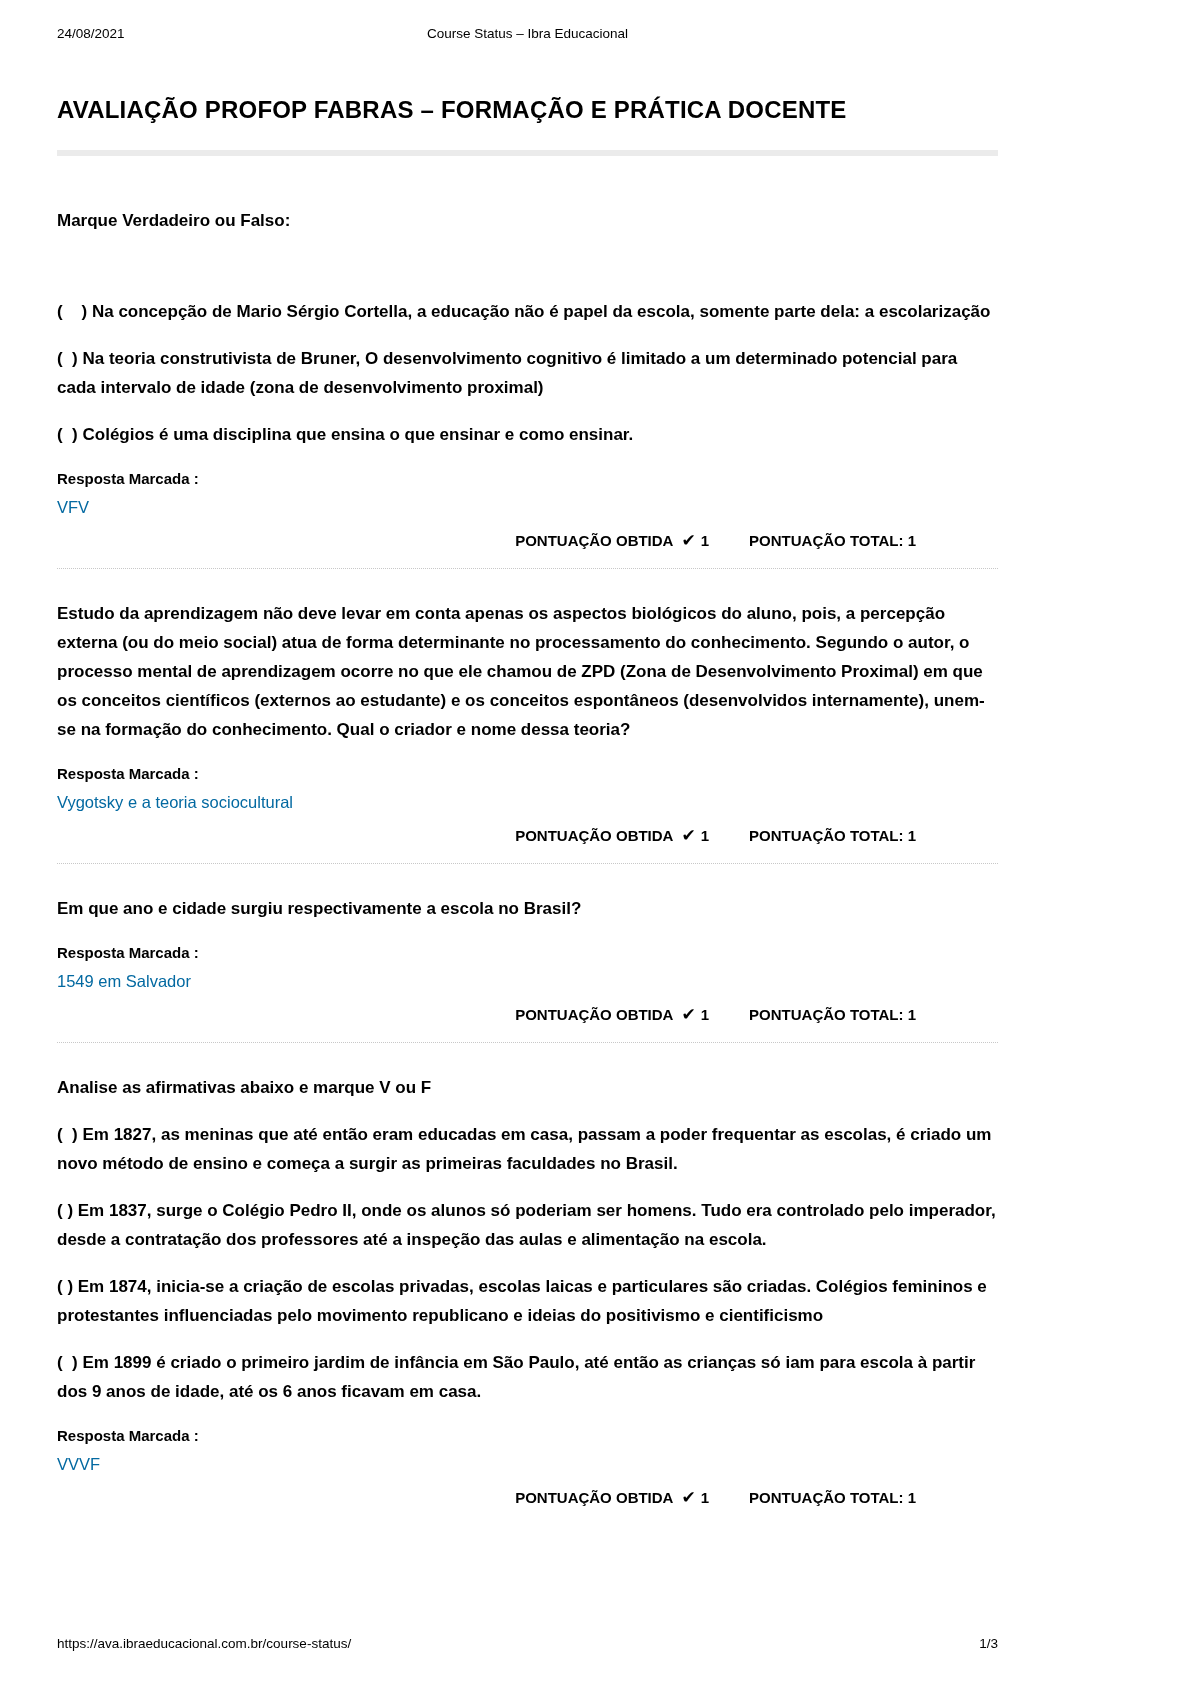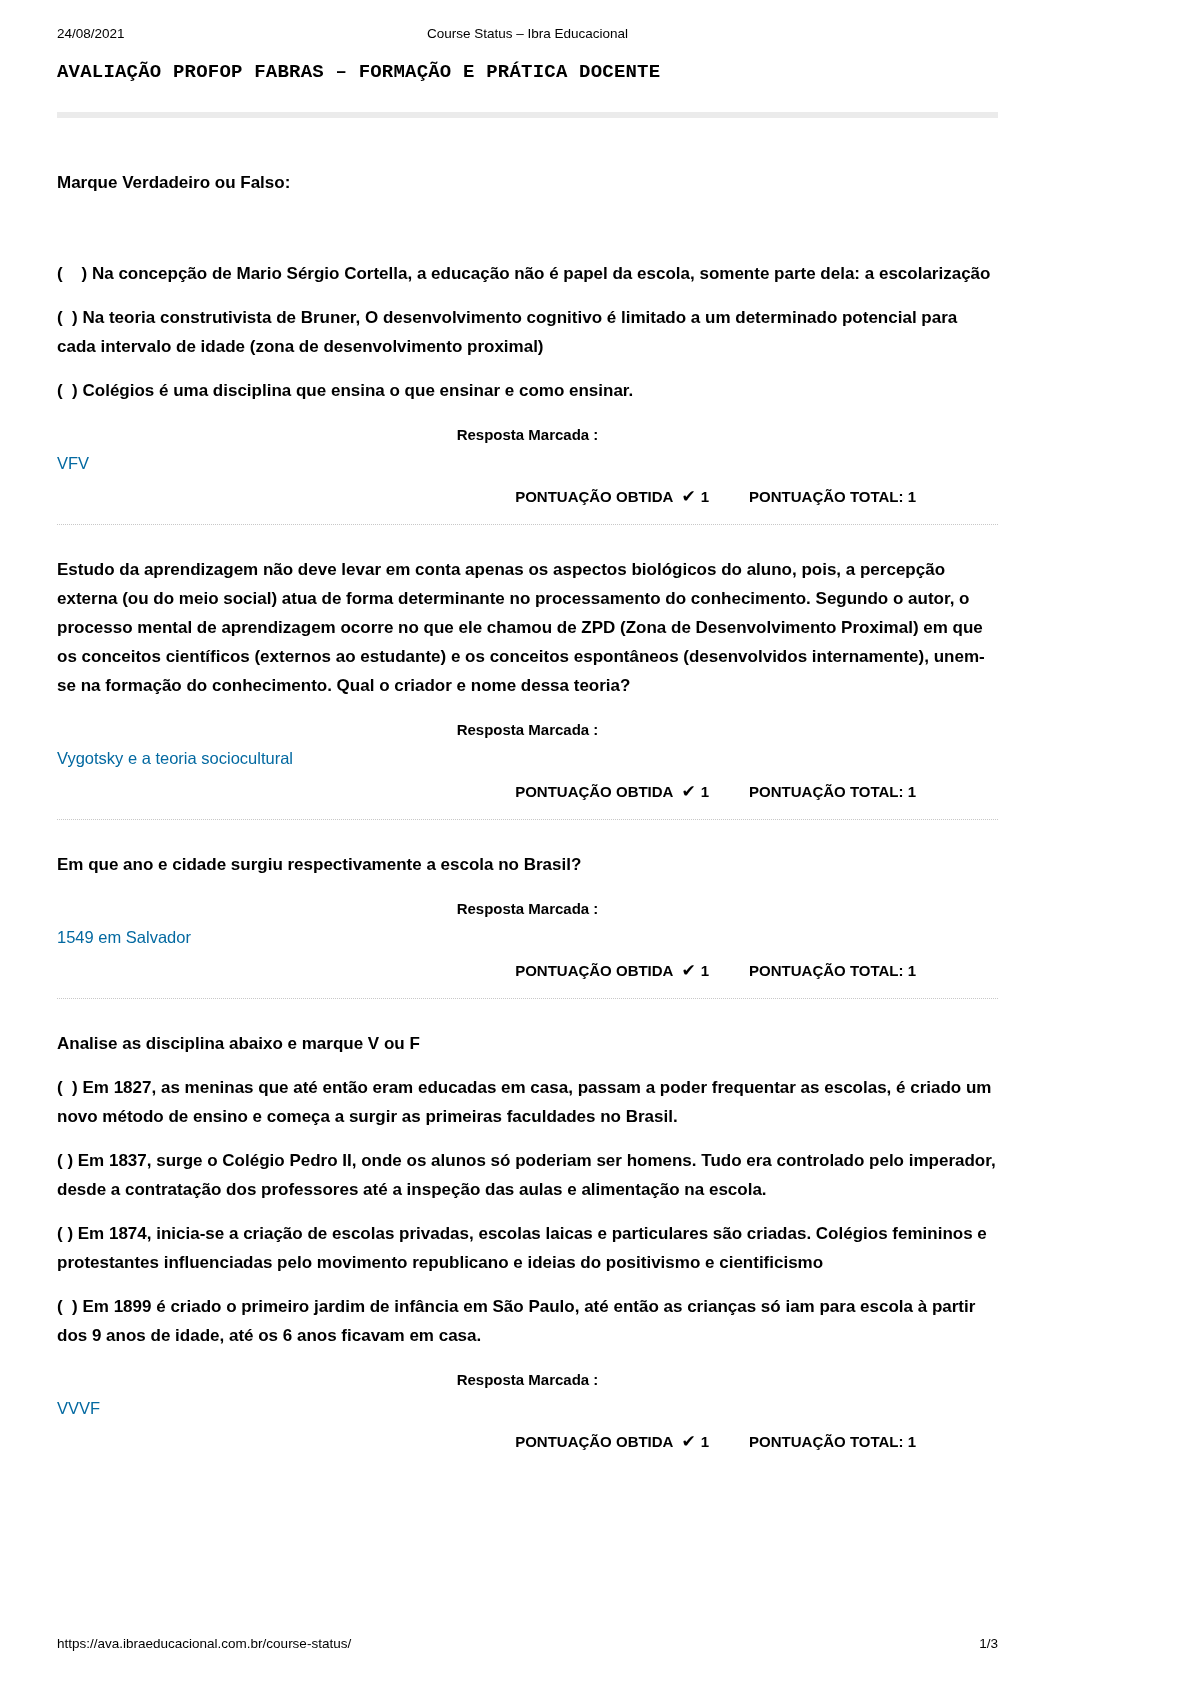--- a/index.html
+++ b/index.html
@@ -15,36 +15,35 @@
   .print-header {
     position: absolute; top: 26px; left: 57px; right: 56px;
     font-size: 13.5px; line-height: 16px; color: #000;
   }
   .print-date { position: absolute; left: 0; top: 0; }
   .print-doc-title { display: block; text-align: center; }
 
   
   .content { position: absolute; left: 57px; right: 56px; top: 0; }
   h1.page-title {
-    margin: 59px 0 0 0;
-    font-size: 19px; line-height: 26px; font-weight: bold;
+    margin: 97px 0 0 0;
+    font-size: 24px; line-height: 26px; font-weight: bold;
     letter-spacing: 0.2px;
-    font-family: Liberation Mono, monospace;
   }
   .title-rule { margin-top: 27px; height: 6px; background: #ebebeb; }
 
   .question { margin: 0; }
-  .question p { margin: 0 0 15px 0; }
+  .question p { margin: 18px 0 15px 0; }
   p.lead { font-size: 17px; line-height: 29px; font-weight: bold; margin: 18px 0 15px 0; }
   p.lead.lead-gap { margin-top: 50px; margin-bottom: 62px; }
   p.stmt {
     font-size: 17px; line-height: 29px; font-weight: bold;
     white-space: pre-wrap;
   }
-  p.answer-label { font-size: 15px; line-height: 29px; font-weight: bold; margin: 0; text-align: center; }
+  p.answer-label { font-size: 15px; line-height: 29px; font-weight: bold; margin: 0; }
   p.answer-value { font-size: 16.5px; line-height: 29px; font-weight: normal; margin: 0; color: #0369a1; }
 
   .score-row {
     margin-top: 8px;
     text-align: right; padding-right: 82px;
     font-size: 15px; line-height: 22px; font-weight: bold;
     white-space: nowrap;
   }
   .score-gap { display: inline-block; width: 40px; }
   .check-icon { font-size: 17px; margin: 0 5px 0 8px; font-weight: normal; }
@@ -97,21 +96,21 @@
         </section>
         <div class="dotted-sep"></div>
         <section class="question q-start">
           <p class="stmt">Em que ano e cidade surgiu respectivamente a escola no Brasil?</p>
           <p class="answer-label">Resposta Marcada :</p>
           <p class="answer-value">1549 em Salvador</p>
           <div class="score-row"><span>PONTUAÇÃO OBTIDA</span><span class="check-icon">✔</span><span>1</span><span class="score-gap"></span><span>PONTUAÇÃO TOTAL: 1</span></div>
         </section>
         <div class="dotted-sep"></div>
         <section class="question q-start">
-          <p class="lead">Analise as disciplina abaixo e marque V ou F</p>
+          <p class="lead">Analise as afirmativas abaixo e marque V ou F</p>
           <p class="stmt">(  ) Em 1827, as meninas que até então eram educadas em casa, passam a poder frequentar as escolas, é criado um novo método de ensino e começa a surgir as primeiras faculdades no Brasil.</p>
           <p class="stmt">( ) Em 1837, surge o Colégio Pedro II, onde os alunos só poderiam ser homens. Tudo era controlado pelo imperador, desde a contratação dos professores até a inspeção das aulas e alimentação na escola.</p>
           <p class="stmt">( ) Em 1874, inicia-se a criação de escolas privadas, escolas laicas e particulares são criadas. Colégios femininos e protestantes influenciadas pelo movimento republicano e ideias do positivismo e cientificismo</p>
           <p class="stmt">(  ) Em 1899 é criado o primeiro jardim de infância em São Paulo, até então as crianças só iam para escola à partir dos 9 anos de idade, até os 6 anos ficavam em casa.</p>
           <p class="answer-label">Resposta Marcada :</p>
           <p class="answer-value">VVVF</p>
           <div class="score-row"><span>PONTUAÇÃO OBTIDA</span><span class="check-icon">✔</span><span>1</span><span class="score-gap"></span><span>PONTUAÇÃO TOTAL: 1</span></div>
         </section>
       </div>
   </main>

